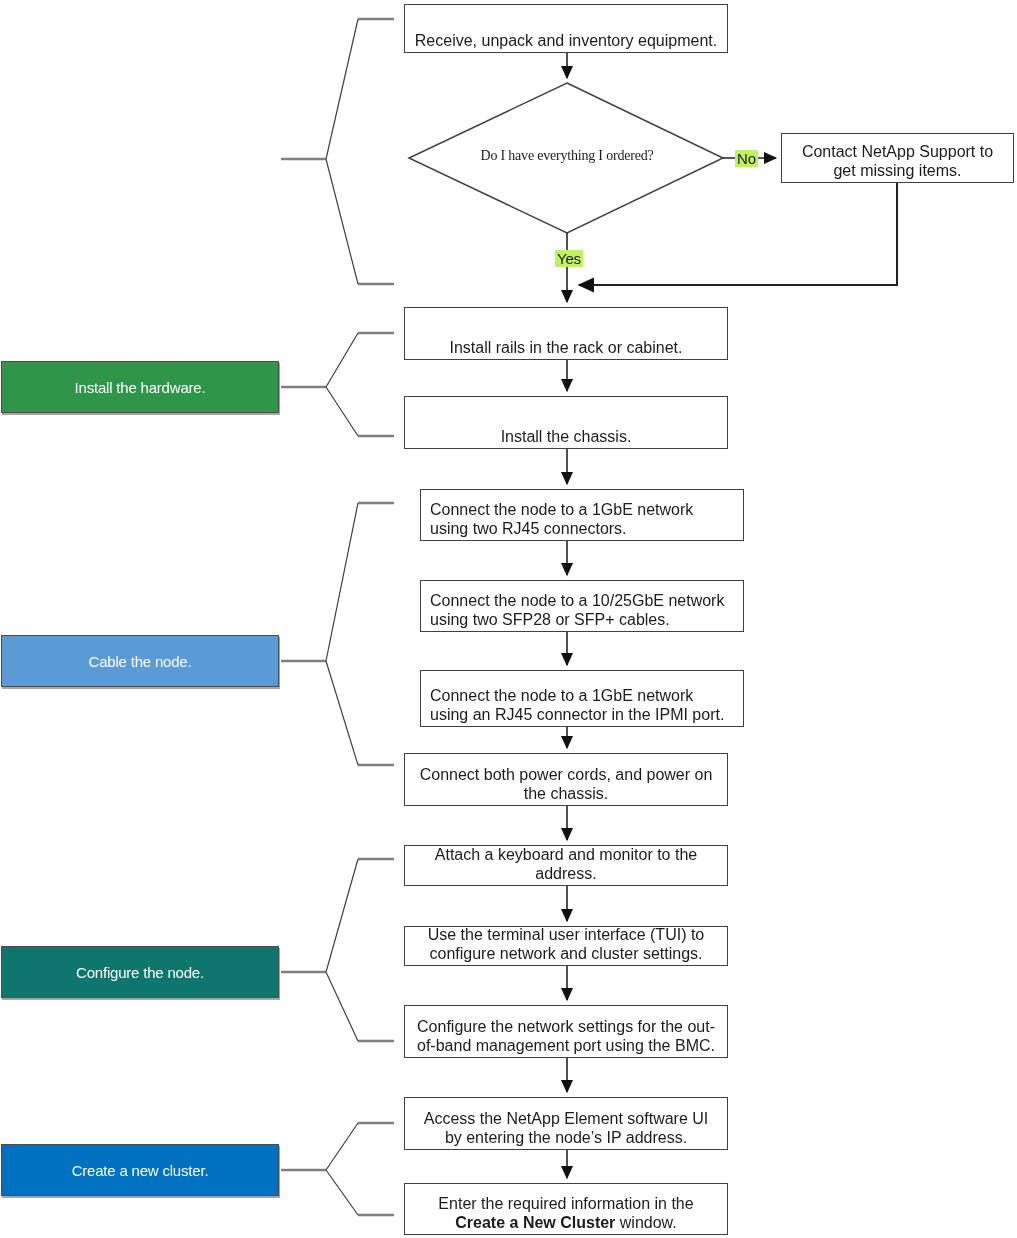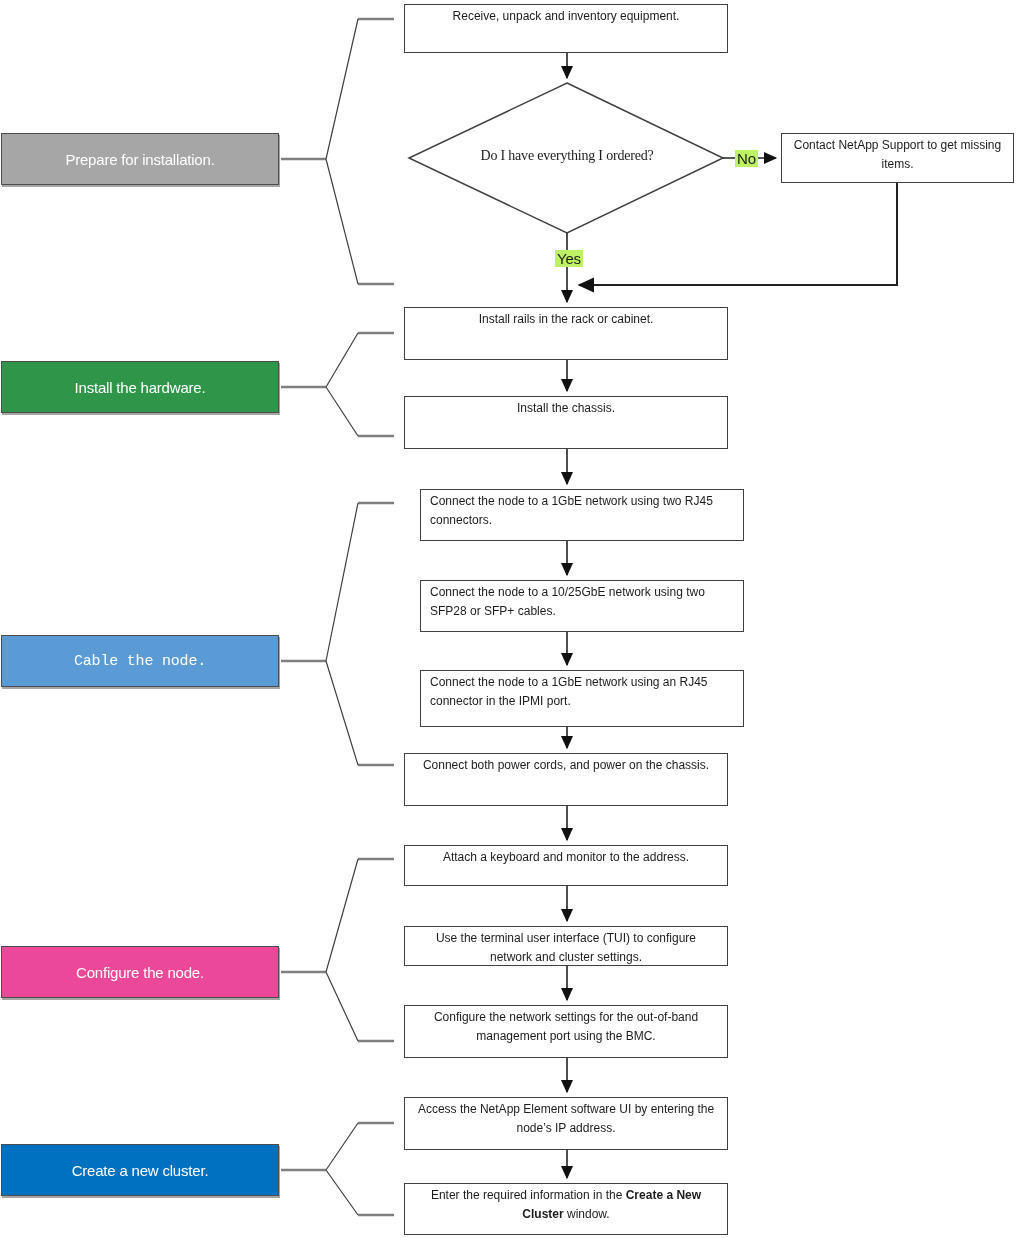--- a/index.html
+++ b/index.html
@@ -10,23 +10,23 @@
   svg.wires{position:absolute;left:0;top:0;width:1017px;height:1238px;}
   .stage{
     position:absolute;left:1px;width:278px;height:52px;
     display:flex;align-items:center;justify-content:center;
     border:1px solid #4d4d4d;box-sizing:border-box;
     color:#ffffff;font-size:15px;letter-spacing:-0.2px;
     box-shadow:1px 2px 0 rgba(0,0,0,0.35);
   }
   .step{
     position:absolute;left:404px;width:324px;
-    display:flex;align-items:flex-start;justify-content:center;
+    display:flex;align-items:flex-end;justify-content:center;
     background:#ffffff;border:1.5px solid #404040;box-sizing:border-box;
-    color:#1c1c1c;font-size:12px;line-height:19px;text-align:center;
+    color:#1c1c1c;font-size:16px;line-height:19px;text-align:center;
     padding:2px 9px;
   }
   .step.left{justify-content:flex-start;text-align:left;margin-left:16px;}
   .step.wide-right{left:781px;width:233px;}
   .decision-text{
     position:absolute;left:420px;top:148px;width:294px;
     text-align:center;color:#1c1c1c;font-size:14px;letter-spacing:-0.2px;font-family:Liberation Serif, serif;
   }
   .branch-label{
     position:absolute;background:#bef264;color:#1c1c1c;
@@ -79,30 +79,27 @@
     </g>
     <g stroke="#3f3f3f" stroke-width="1.2" fill="none">
       <path d="M326,159 L358,19 M326,159 L358,284"></path>
       <path d="M326,387 L358,333 M326,387 L358,436"></path>
       <path d="M326,661 L358,503 M326,661 L358,765"></path>
       <path d="M326,972 L358,859 M326,972 L358,1041"></path>
       <path d="M326,1170 L358,1123 M326,1170 L358,1215"></path>
     </g>
   </svg>
 
-  <div class="stage" style="top: 133px; background-color: rgb(166, 166, 166);">
-    <span>Prepare for installation.</span>
-  </div>
   <div class="stage" style="top: 361px; background-color: rgb(47, 149, 72);">
     <span>Install the hardware.</span>
   </div>
-  <div class="stage" style="top: 635px; background-color: rgb(91, 155, 213); font-family: Liberation Mono, monospace;">
+  <div class="stage" style="top: 635px; background-color: rgb(91, 155, 213);">
     <span>Cable the node.</span>
   </div>
-  <div class="stage" style="top: 946px; background-color: #ec4899; text-align: center;">
+  <div class="stage" style="top: 946px; background-color: #0f766e; text-align: center;">
     <span>Configure the node.</span>
   </div>
   <div class="stage" style="top: 1144px; background-color: rgb(0, 112, 192);">
     <span>Create a new cluster.</span>
   </div>
 
   <div class="step" style="top:4px;height:49px">
     <span>Receive, unpack and inventory equipment.</span>
   </div>
 

